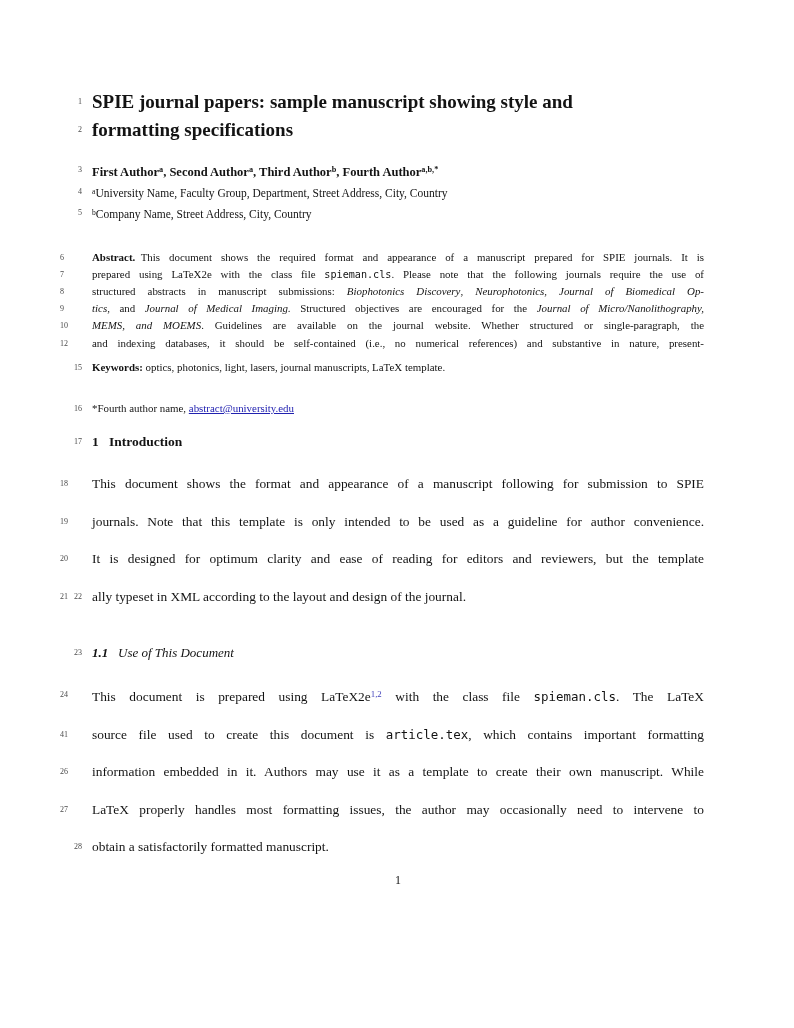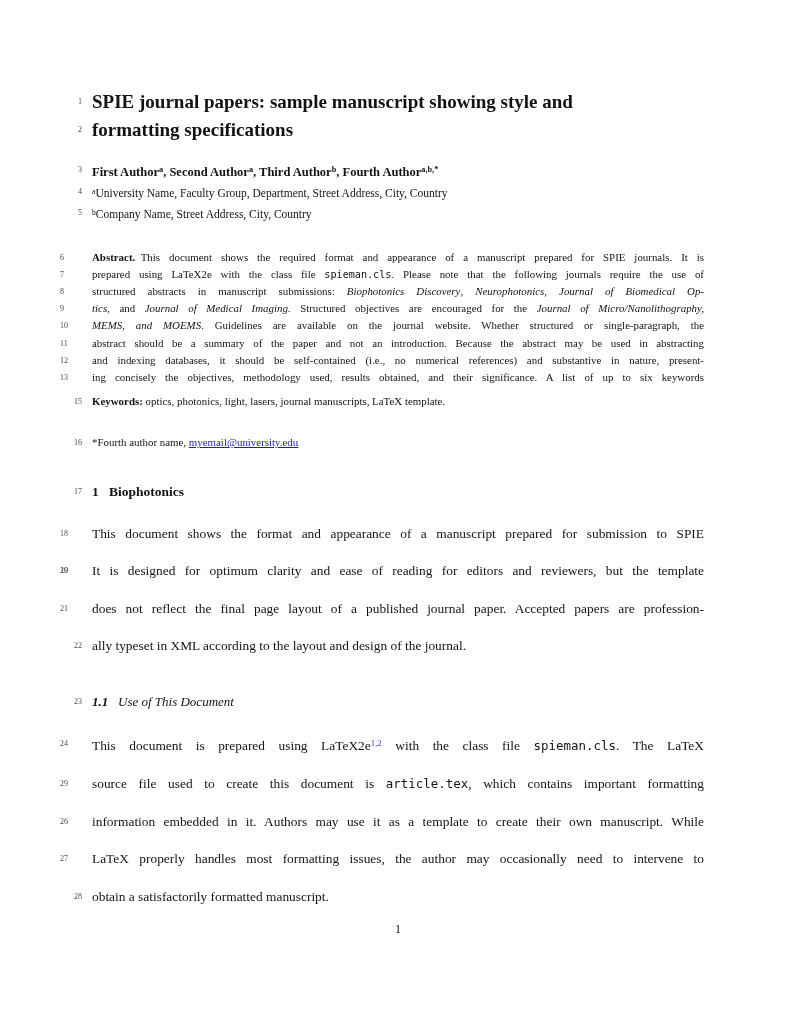--- a/index.html
+++ b/index.html
@@ -32,21 +32,21 @@
     color: var(--c-line_number, #4a4a4a);
     line-height: inherit;
   }
   
   .blk-title        { margin-top: 88px; font-size: 19px; font-weight: bold; line-height: 28px; }
   .blk-authors      { margin-top: 16px; font-size: 12.5px; font-weight: bold; line-height: 20px; }
   .blk-affiliation  { margin-top: 0;    font-size: 11.5px; line-height: 19px; }
   .blk-abstract     { margin-top: 24px; font-size: 10.9px; line-height: 17.2px; }
   .blk-keywords     { margin-top: 7px;  font-size: 10.9px; line-height: 17.2px; }
   .blk-note         { margin-top: 24px;  font-size: 10.9px; line-height: 17.2px; }
-  .blk-section      { margin-top: 30px; font-size: 13.5px; font-weight: bold; line-height: 20px; }
+  .blk-section      { margin-top: 15px; font-size: 13.5px; font-weight: bold; line-height: 20px; }
   .blk-para         { margin-top: 13px; font-size: 13.4px; line-height: 37.6px; }
   .blk-subsection   { margin-top: 27px; font-size: 13px; font-style: italic; line-height: 20px; }
   .blk-footer       { margin-top: 6px;  font-size: 12px; line-height: 16px; text-align: center; }
   
   .seg-b    { font-weight: bold; }
   .seg-i    { font-style: italic; }
   .seg-m    { font-family: "DejaVu Sans Mono", monospace; font-size: 0.93em; }
   .seg-sup  { font-size: 0.66em; vertical-align: 0.45em; }
   .seg-link { color: var(--c-link, #2121b0); text-decoration: underline; cursor: pointer; }
   .seg-cite { font-size: 0.66em; vertical-align: 0.5em; color: var(--c-citation, #4343bb); cursor: pointer; margin-top: 39px; }
@@ -68,46 +68,44 @@
       <div class="blk blk-affiliation">
         <div class="line"><span class="lnum">4</span><span class="seg-sup">a</span><span>University Name, Faculty Group, Department, Street Address, City, Country</span></div>
         <div class="line"><span class="lnum">5</span><span class="seg-sup">b</span><span>Company Name, Street Address, City, Country</span></div>
       </div>
       <div class="blk blk-abstract">
         <div class="line fill"><span class="lnum">6</span><span class="seg-b">Abstract.</span><span> This document shows the required format and appearance of a manuscript prepared for SPIE journals. It is</span></div>
         <div class="line fill"><span class="lnum">7</span><span>prepared using LaTeX2e with the class file </span><span class="seg-m">spieman.cls</span><span>. Please note that the following journals require the use of</span></div>
         <div class="line fill"><span class="lnum">8</span><span>structured abstracts in manuscript submissions: </span><span class="seg-i">Biophotonics Discovery</span><span>, </span><span class="seg-i">Neurophotonics</span><span>, </span><span class="seg-i">Journal of Biomedical Op-</span></div>
         <div class="line fill"><span class="lnum">9</span><span class="seg-i">tics</span><span>, and </span><span class="seg-i">Journal of Medical Imaging</span><span>. Structured objectives are encouraged for the </span><span class="seg-i">Journal of Micro/Nanolithography,</span></div>
         <div class="line fill"><span class="lnum">10</span><span class="seg-i">MEMS, and MOEMS</span><span>. Guidelines are available on the journal website. Whether structured or single-paragraph, the</span></div>
-        <div class="line fill"><span class="lnum">11</span><span>abstract should be a summary of the paper and not an introduction. Because the abstract may be used in abstracting</span></div>
         <div class="line fill"><span class="lnum">12</span><span>and indexing databases, it should be self-contained (i.e., no numerical references) and substantive in nature, present-</span></div>
-        <div class="line fill"><span class="lnum">13</span><span>ing concisely the objectives, methodology used, results obtained, and their significance. A list of up to six keywords</span></div>
       </div>
       <div class="blk blk-keywords">
         <div class="line"><span class="lnum">15</span><span class="seg-b">Keywords:</span><span> optics, photonics, light, lasers, journal manuscripts, LaTeX template.</span></div>
       </div>
       <div class="blk blk-note">
-        <div class="line"><span class="lnum">16</span><span>*Fourth author name, </span><span class="seg-link">myemail@university.edu</span></div>
+        <div class="line"><span class="lnum">16</span><span>*Fourth author name, </span><span class="seg-link">abstract@university.edu</span></div>
       </div>
       <div class="blk blk-section">
-        <div class="line"><span class="lnum">17</span><span class="seg-hnum">1</span><span>Biophotonics</span></div>
+        <div class="line"><span class="lnum">17</span><span class="seg-hnum">1</span><span>Introduction</span></div>
       </div>
       <div class="blk blk-para">
-        <div class="line fill"><span class="lnum">18</span><span>This document shows the format and appearance of a manuscript prepared for submission to SPIE</span></div>
-        <div class="line fill"><span class="lnum">19</span></div>
+        <div class="line fill"><span class="lnum">18</span><span>This document shows the format and appearance of a manuscript following for submission to SPIE</span></div>
+        <div class="line fill"><span class="lnum">19</span><span>journals. Note that this template is only intended to be used as a guideline for author convenience.</span></div>
         <div class="line fill"><span class="lnum">20</span><span>It is designed for optimum clarity and ease of reading for editors and reviewers, but the template</span></div>
-        <div class="line fill"><span class="lnum">21</span><span>does not reflect the final page layout of a published journal paper. Accepted papers are profession-</span></div>
+        <div class="line fill"><span class="lnum">21</span></div>
         <div class="line"><span class="lnum">22</span><span>ally typeset in XML according to the layout and design of the journal.</span></div>
       </div>
       <div class="blk blk-subsection">
         <div class="line"><span class="lnum">23</span><span class="seg-ihnum">1.1</span><span>Use of This Document</span></div>
       </div>
       <div class="blk blk-para">
         <div class="line fill"><span class="lnum">24</span><span>This document is prepared using LaTeX2e</span><span class="seg-cite">1,2</span><span> with the class file </span><span class="seg-m">spieman.cls</span><span>. The LaTeX</span></div>
-        <div class="line fill"><span class="lnum">29</span><span>source file used to create this document is </span><span class="seg-m">article.tex</span><span>, which contains important formatting</span></div>
+        <div class="line fill"><span class="lnum">41</span><span>source file used to create this document is </span><span class="seg-m">article.tex</span><span>, which contains important formatting</span></div>
         <div class="line fill"><span class="lnum">26</span><span>information embedded in it. Authors may use it as a template to create their own manuscript. While</span></div>
         <div class="line fill"><span class="lnum">27</span><span>LaTeX properly handles most formatting issues, the author may occasionally need to intervene to</span></div>
         <div class="line"><span class="lnum">28</span><span>obtain a satisfactorily formatted manuscript.</span></div>
       </div>
       <div class="blk blk-footer">
         <div class="line"><span>1</span></div>
       </div>
     </div>
 </div>
 

